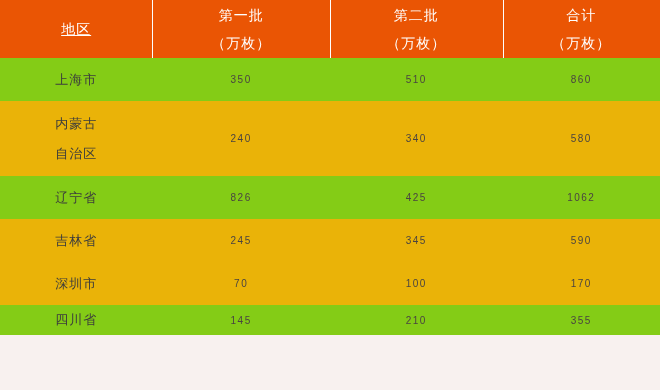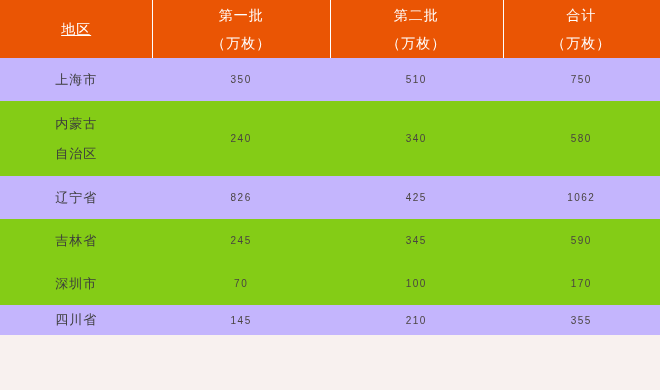--- a/index.html
+++ b/index.html
@@ -52,22 +52,22 @@
     justify-content: center;
     gap: 14px;
     line-height: 1;
   }
   .hdr-single {
     line-height: 1;
     text-decoration: underline;
   }
 
   
-  .data-table tbody tr.odd  { background: #c4b5fd; }
-  .data-table tbody tr.even { background: #84cc16; }
+  .data-table tbody tr.odd  { background: #84cc16; }
+  .data-table tbody tr.even { background: #eab308; }
 
   .data-table tbody td {
     padding: 0;
     margin: 0;
     color: #3C3C3C;
     font-size: 13px;
     text-align: center;
     vertical-align: middle;
     letter-spacing: 1px;
   }
@@ -117,21 +117,21 @@
     </tr>
   </thead>
   <tbody>
 
     <tr class="odd r-h43">
       <td class="region">
         <div>上海市</div>
       </td>
       <td class="num">350</td>
       <td class="num">510</td>
-      <td class="num">750</td>
+      <td class="num">860</td>
     </tr>
 
     <tr class="even r-h75">
       <td class="region">
         <div>内蒙古</div>
         <div>自治区</div>
       </td>
       <td class="num">240</td>
       <td class="num">340</td>
       <td class="num">580</td>

